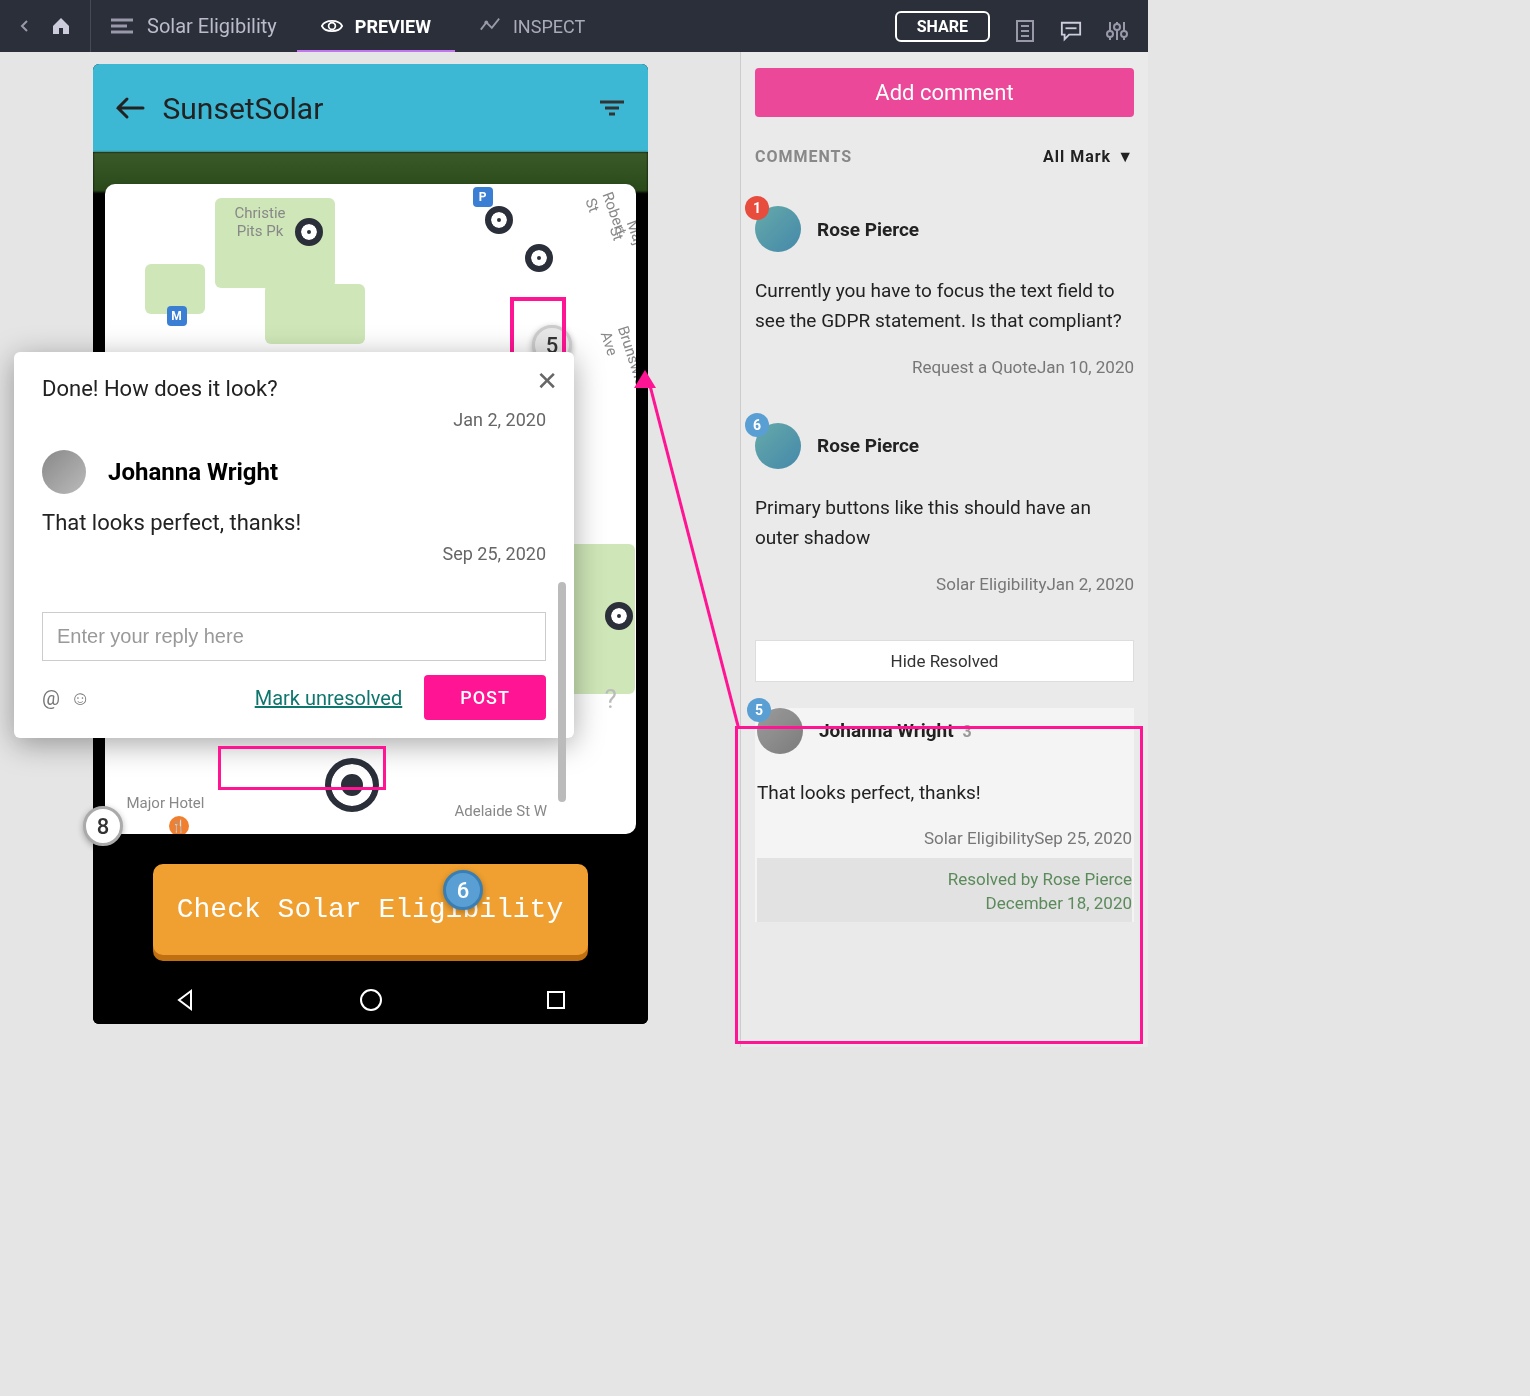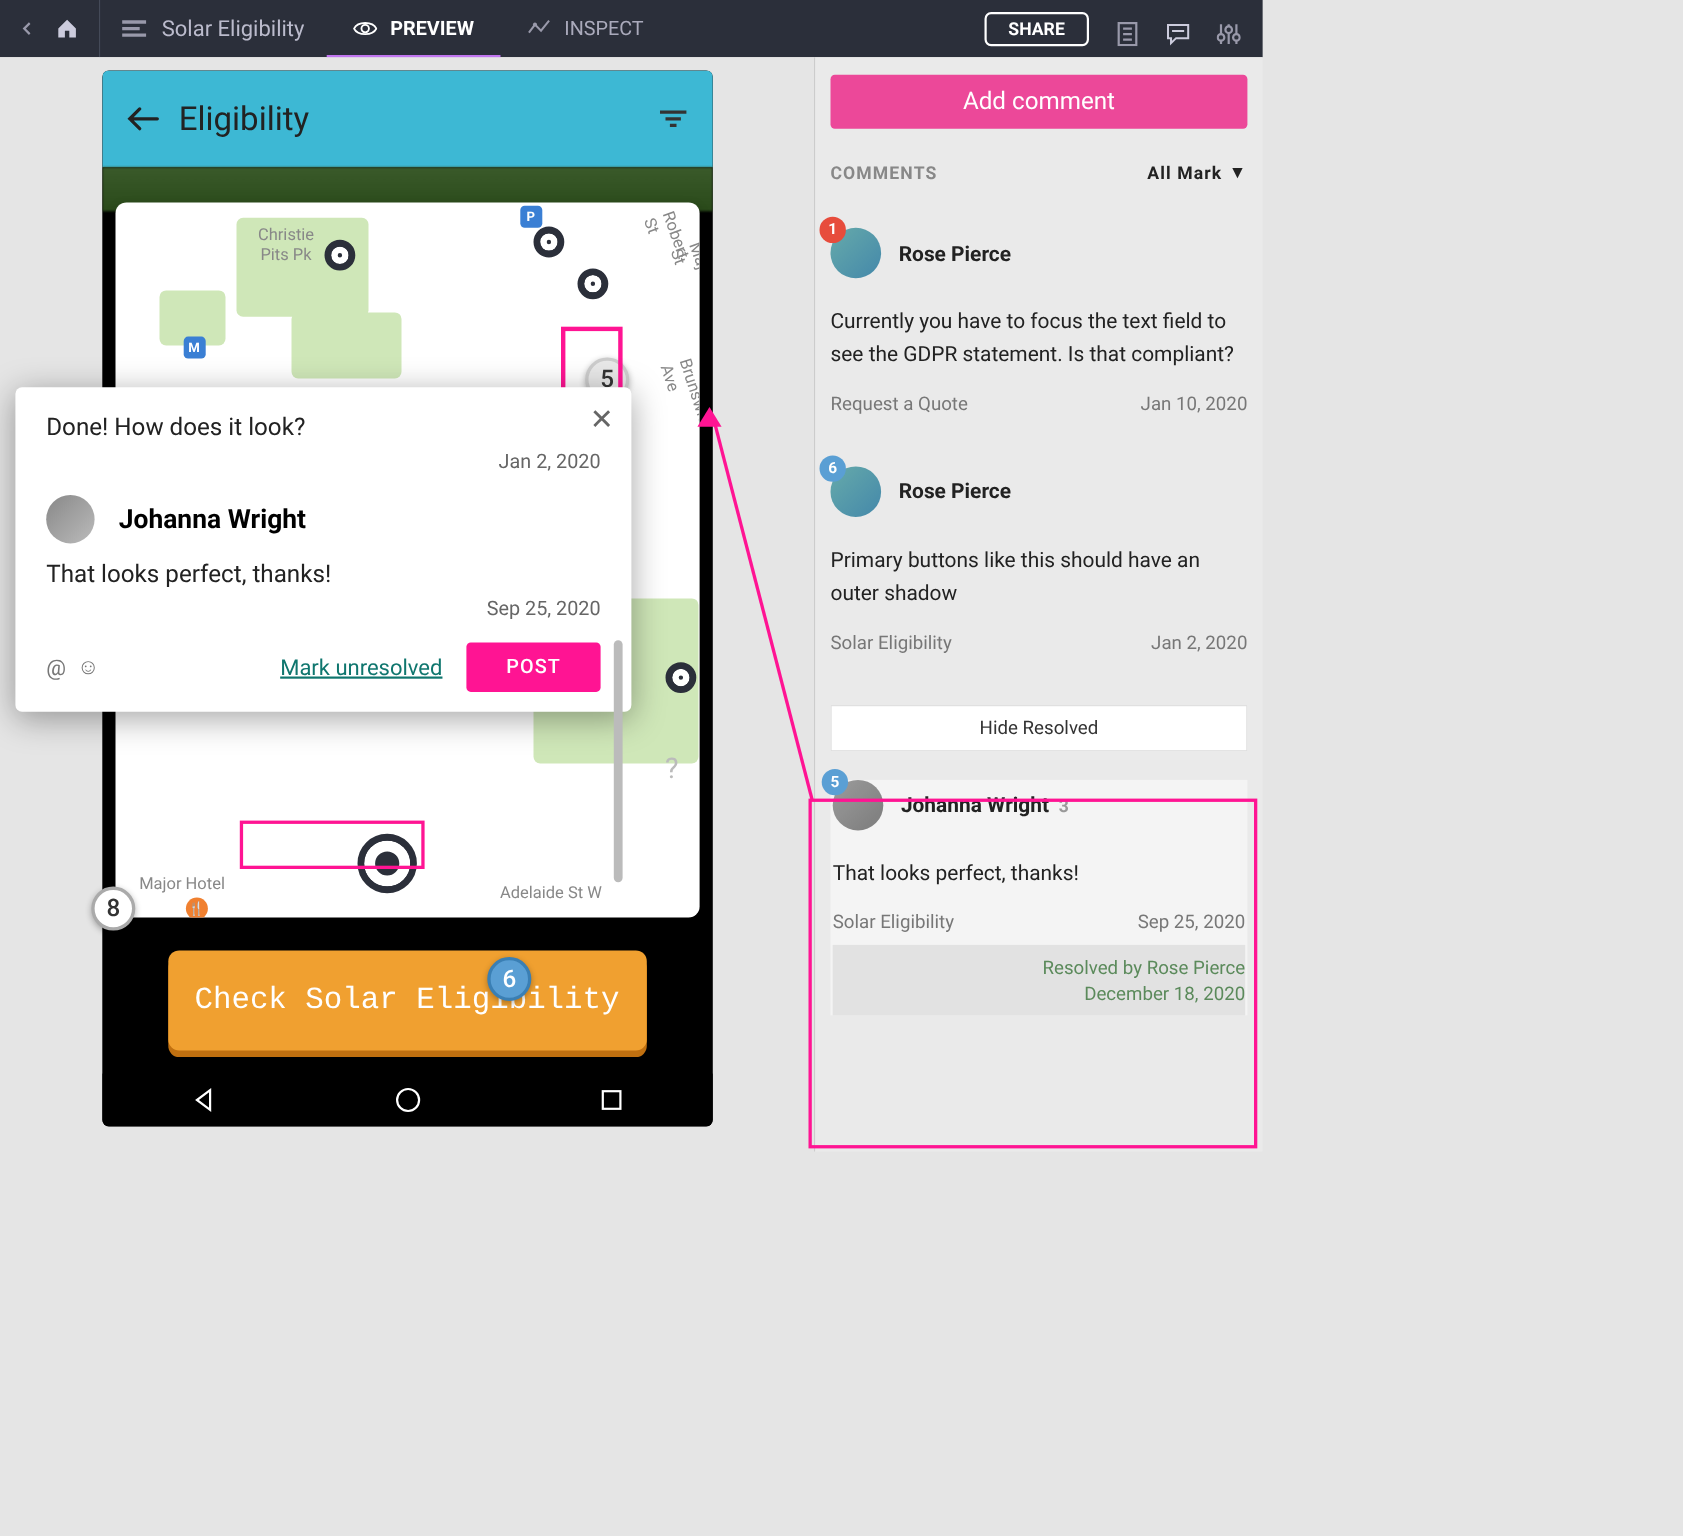--- a/index.html
+++ b/index.html
@@ -73,21 +73,21 @@
   .comments-hdr .filter { margin-left: auto; color: #222; font-weight: 700; display: flex; align-items: center; gap: 6px; cursor: pointer; }
   
   .c-item { margin-bottom: 46px; position: relative; }
   .c-item .head { display: flex; align-items: center; gap: 16px; margin-bottom: 24px; }
   .c-item .av-wrap { position: relative; width: 46px; height: 46px; }
   .c-item .av { width: 46px; height: 46px; border-radius: 50%; background: linear-gradient(135deg,#6aa,#48a); }
   .c-item .num-badge { position: absolute; top: -10px; left: -10px; width: 24px; height: 24px; border-radius: 50%; color: #fff; font-size: 14px; display: flex; align-items: center; justify-content: center; font-weight: 700; }
   .c-item .cname { font-weight: 700; font-size: 19px; color: #222; }
   .c-item .ctext { font-size: 19px; color: #222; line-height: 1.6; margin-bottom: 20px; }
   .c-item .cmeta { display: flex; color: #777; font-size: 17px; }
-  .c-item .cmeta .loc { flex: 1; }
+  .c-item .cmeta .loc { flex: 1; text-align: right; }
   
   .hide-resolved { background: #fff; border: 1px solid #ddd; text-align: center; padding: 10px 0; font-size: 17px; color: #333; cursor: pointer; margin-bottom: 26px; }
   
   .resolved-block { background: #f4f4f4; padding: 0 2px; position: relative; }
   .resolved-block .c-item { margin-bottom: 10px; }
   .resolved-block .av { filter: grayscale(1); }
   .resolved-block .count { color: #999; font-size: 16px; margin-left: 4px; }
   .resolved-footer { background: #e2e2e2; text-align: right; color: #6a8; font-size: 17px; padding: 10px 0 6px 0; line-height: 1.4; }
   .resolved-footer .line1 { color: #5b8a5b; }
   .resolved-footer .line2 { color: #5b8a5b; }
@@ -170,21 +170,21 @@
 <div class="main">
 
   <div class="canvas-area">
     <div class="device-frame">
       <div class="app-header">
         <span>
             <svg width="30" height="24" viewBox="0 0 30 24">
               <path d="M12 3 L3 12 L12 21 M3 12 H28" stroke="#222" stroke-width="3" fill="none" stroke-linecap="round"></path>
             </svg>
           </span>
-        <span class="title">Eligibility</span>
+        <span class="title">SunsetSolar</span>
         <span class="filter">
             <svg width="28" height="20" viewBox="0 0 28 20">
               <line x1="2" y1="4" x2="26" y2="4" stroke="#333" stroke-width="3"></line>
               <line x1="7" y1="10" x2="21" y2="10" stroke="#333" stroke-width="3"></line>
               <line x1="11" y1="16" x2="17" y2="16" stroke="#333" stroke-width="3"></line>
             </svg>
           </span>
       </div>
       <div class="grass"></div>
       <div class="map-wrap">
@@ -245,20 +245,21 @@
     <div class="thread-popup">
       <span class="close">✕</span>
       <div class="msg">Done! How does it look?</div>
       <div class="date">Jan 2, 2020</div>
       <div class="user-row">
         <div class="avatar"></div>
         <div class="uname">Johanna Wright</div>
       </div>
       <div class="msg">That looks perfect, thanks!</div>
       <div class="date">Sep 25, 2020</div>
+      <input class="reply-input" placeholder="Enter your reply here" style="">
       <div class="thread-actions">
         <span style="font-size:20px;color:#777;">@</span>
         <span style="font-size:20px;color:#777;">☺</span>
         <span class="spacer"></span>
         <span class="mark-unresolved">Mark unresolved</span>
         <span class="post-btn">POST</span>
       </div>
       <div class="scroll-thumb"></div>
       <div class="pink-box" style="left:204px;top:394px;width:168px;height:44px;"></div>
     </div>

